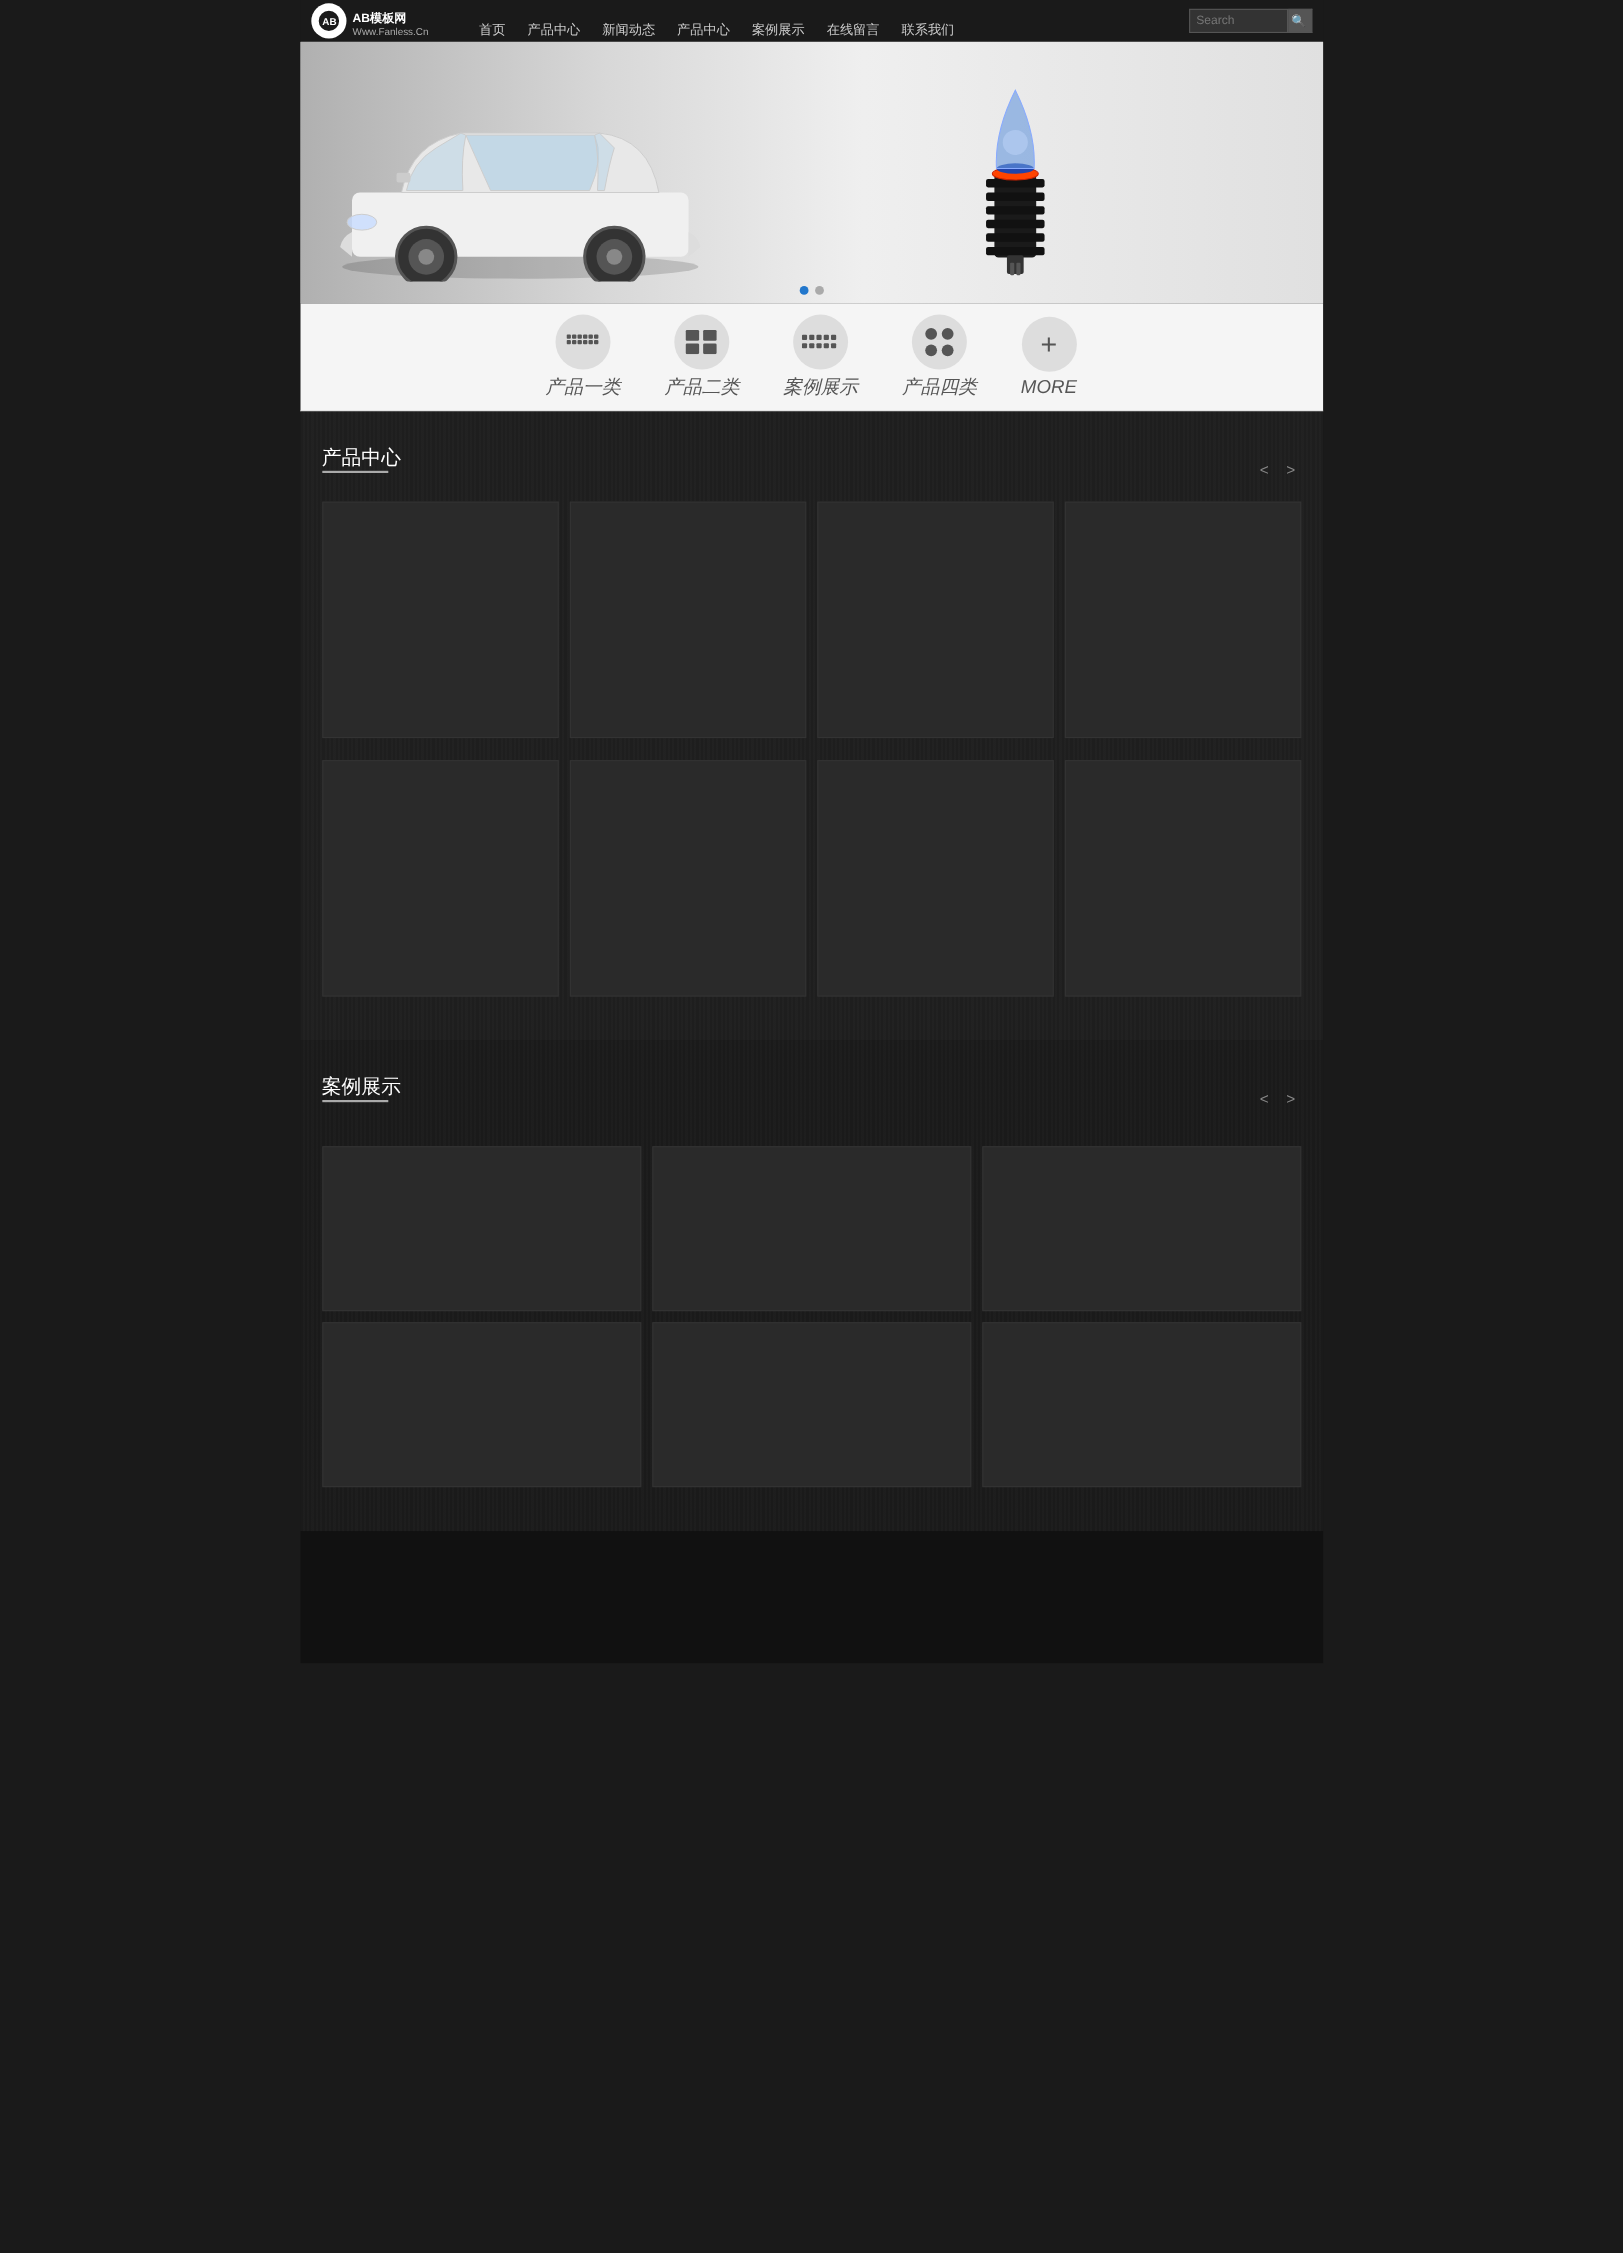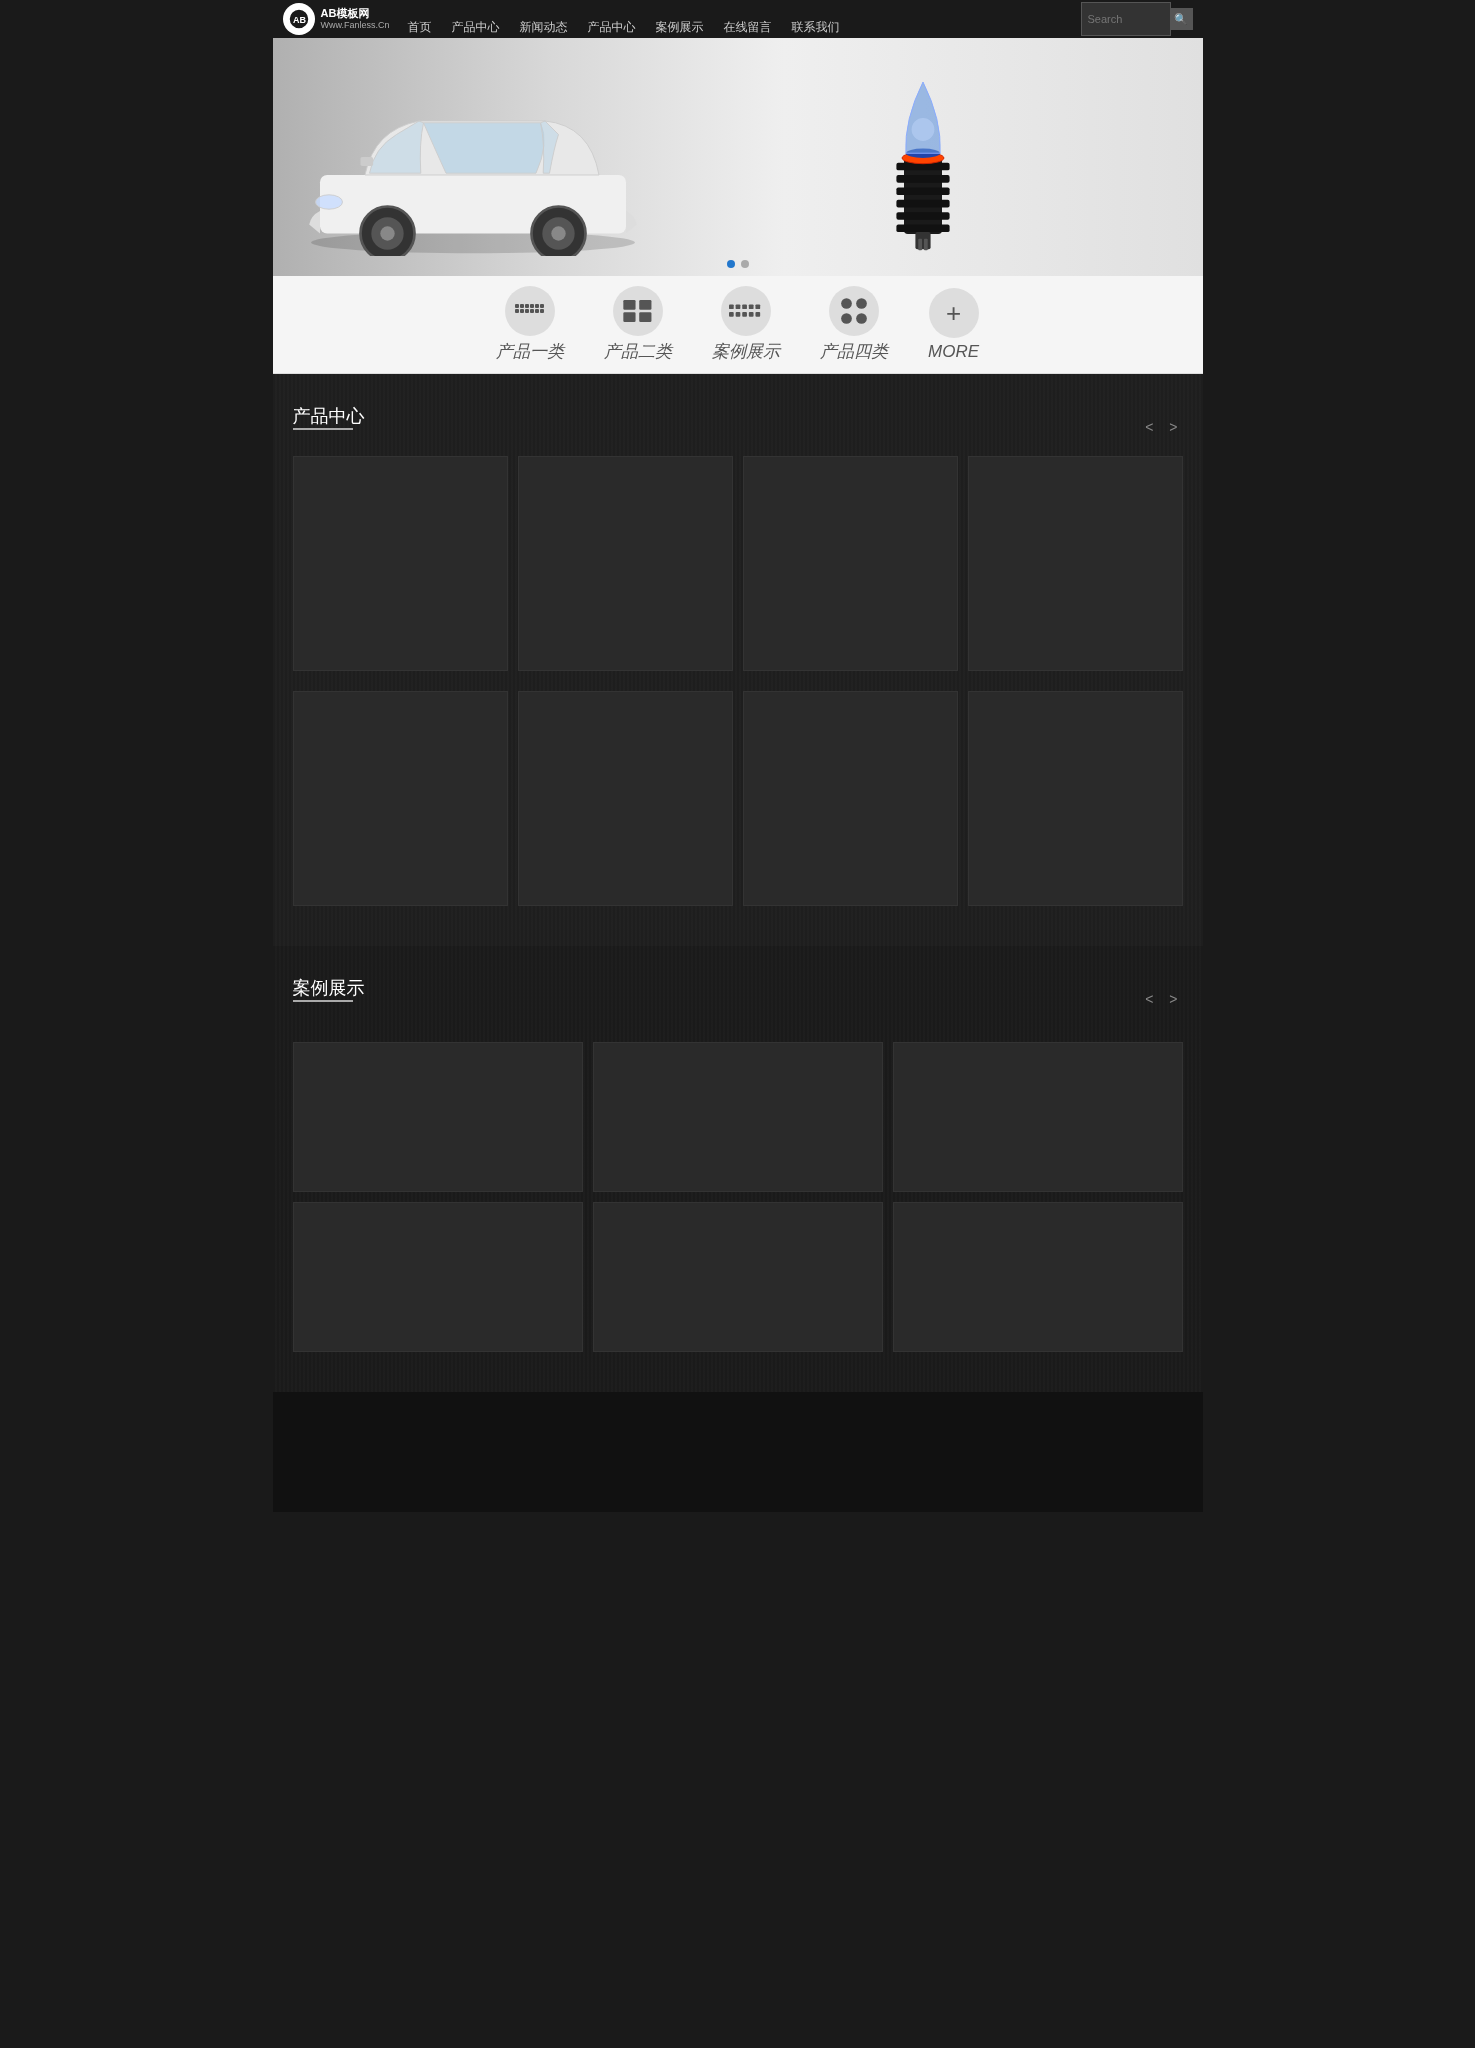--- a/index.html
+++ b/index.html
@@ -9,22 +9,22 @@
     .navbar {
       background: #1a1a1a;
       height: 38px;
       display: flex;
       align-items: center;
       padding: 0 10px;
       gap: 0;
     }
     .logo-area {
       display: flex;
-      align-items: center;
-      margin-right: 8px;
+      align-items: flex-end;
+      margin-right: 36px;
     }
     .logo-icon {
       width: 32px;
       height: 32px;
       background: #fff;
       border-radius: 50%;
       display: flex;
       align-items: center;
       justify-content: center;
       margin-right: 6px;
@@ -50,21 +50,21 @@
       align-items: center;
       margin-left: auto;
     }
     .search-input {
       background: #333;
       border: 1px solid #555;
       color: #ccc;
       padding: 3px 6px;
       font-size: 11px;
       width: 90px;
-      height: 34px;
+      height: 22px;
       outline: none;
     }
     .search-btn {
       background: #555;
       border: 1px solid #555;
       border-left: none;
       color: #ccc;
       width: 22px;
       height: 22px;
       cursor: pointer;

